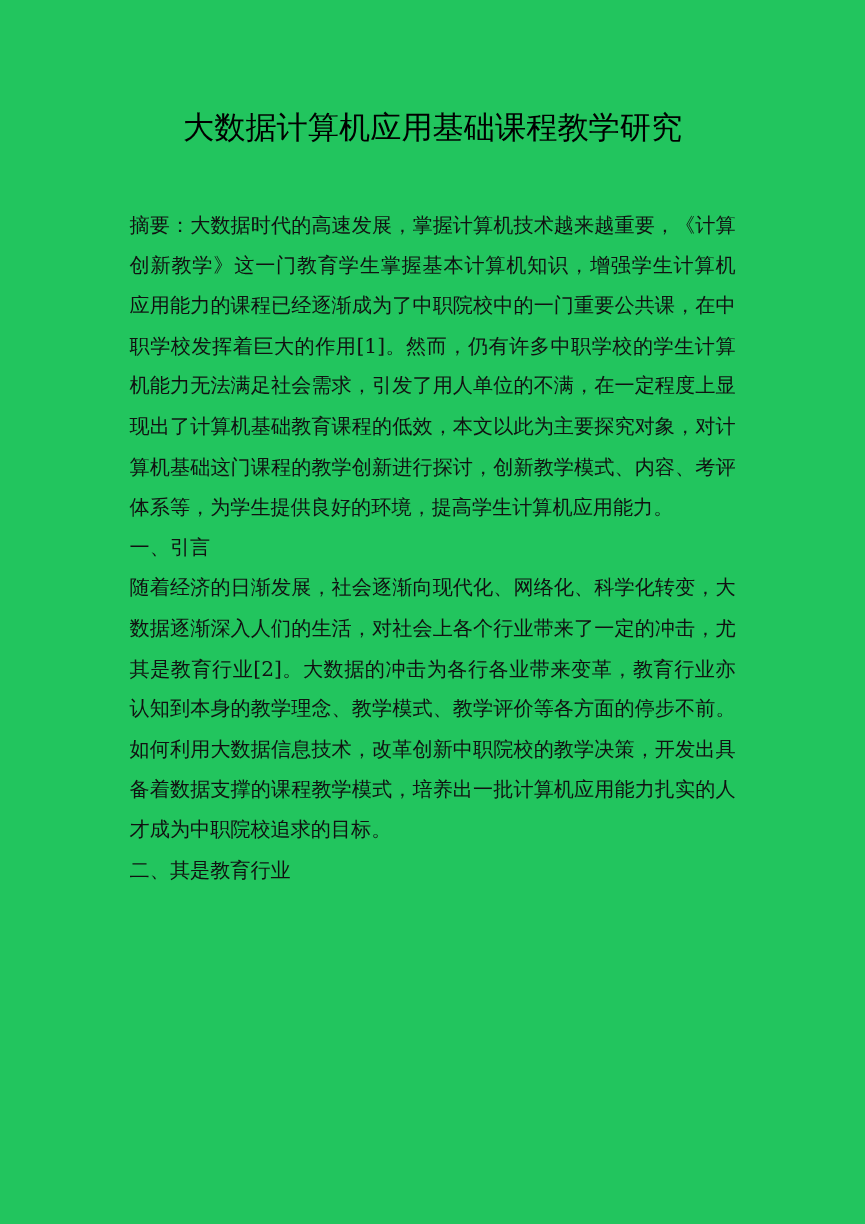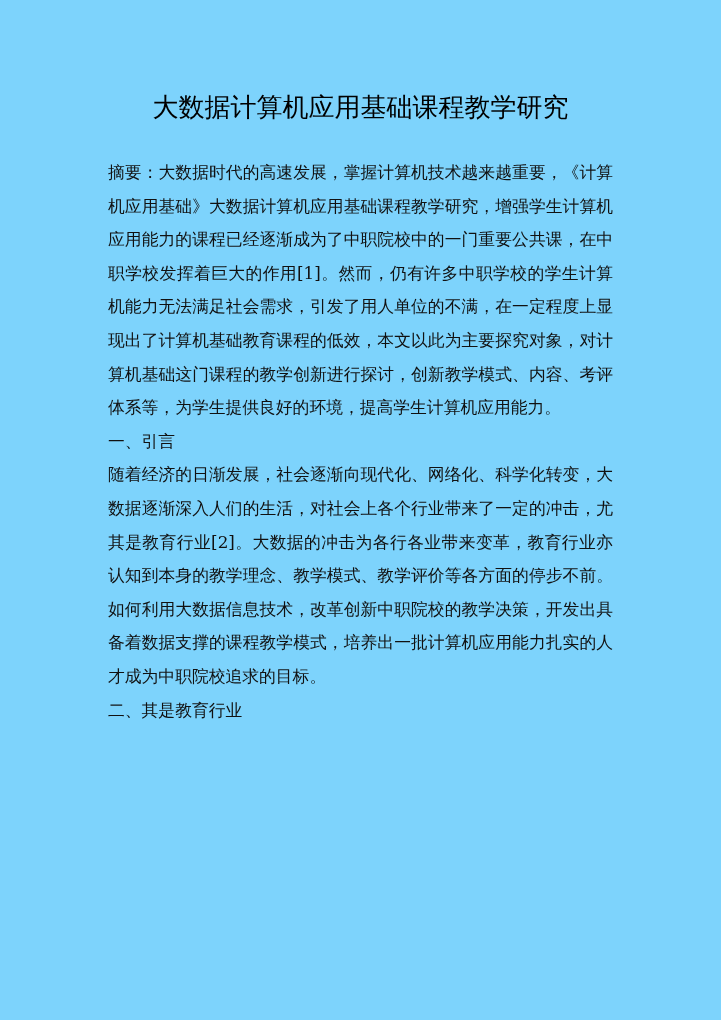--- a/index.html
+++ b/index.html
@@ -13,37 +13,37 @@
       position: relative;
       overflow: hidden;
       font-family: "DejaVu Serif", "Liberation Serif", serif;
       color: #111111;
     }
     .page {
       position: absolute;
       left: 0; top: 0;
       width: 721px;
       height: 1020px;
-      background: #7dd3fc;
+      background: #22c55e;
     }
     .title {
       position: absolute;
       left: 0;
       top: 88px;
       width: 721px;
       text-align: center;
       font-size: 26px;
       line-height: 38px;
       letter-spacing: 0px;
       color: #000000;
     }
     .body-text {
       position: absolute;
       left: 108px;
-      top: 156px;
+      top: 171px;
       width: 505px;
       font-size: 16.8px;
       line-height: 33.6px;
       text-align: justify;
       text-justify: inter-character;
       color: #111111;
     }
     .line {
       display: block;
       white-space: nowrap;
@@ -59,21 +59,21 @@
 <body>
 
 <div class="page">
 
   <div class="title">大数据计算机应用基础课程教学研究</div>
 
   <div class="body-text">
 
     <div>
       <span class="line"> 摘要：大数据时代的高速发展，掌握计算机技术越来越重要，《计算</span>
-      <span class="line">机应用基础》大数据计算机应用基础课程教学研究，增强学生计算机</span>
+      <span class="line">创新教学》这一门教育学生掌握基本计算机知识，增强学生计算机</span>
       <span class="line">应用能力的课程已经逐渐成为了中职院校中的一门重要公共课，在中</span>
       <span class="line">职学校发挥着巨大的作用[1]。然而，仍有许多中职学校的学生计算</span>
       <span class="line">机能力无法满足社会需求，引发了用人单位的不满，在一定程度上显</span>
       <span class="line">现出了计算机基础教育课程的低效，本文以此为主要探究对象，对计</span>
       <span class="line">算机基础这门课程的教学创新进行探讨，创新教学模式、内容、考评</span>
       <span class="line last">体系等，为学生提供良好的环境，提高学生计算机应用能力。</span>
     </div>
 
 
     <span class="line last">一、引言</span>

